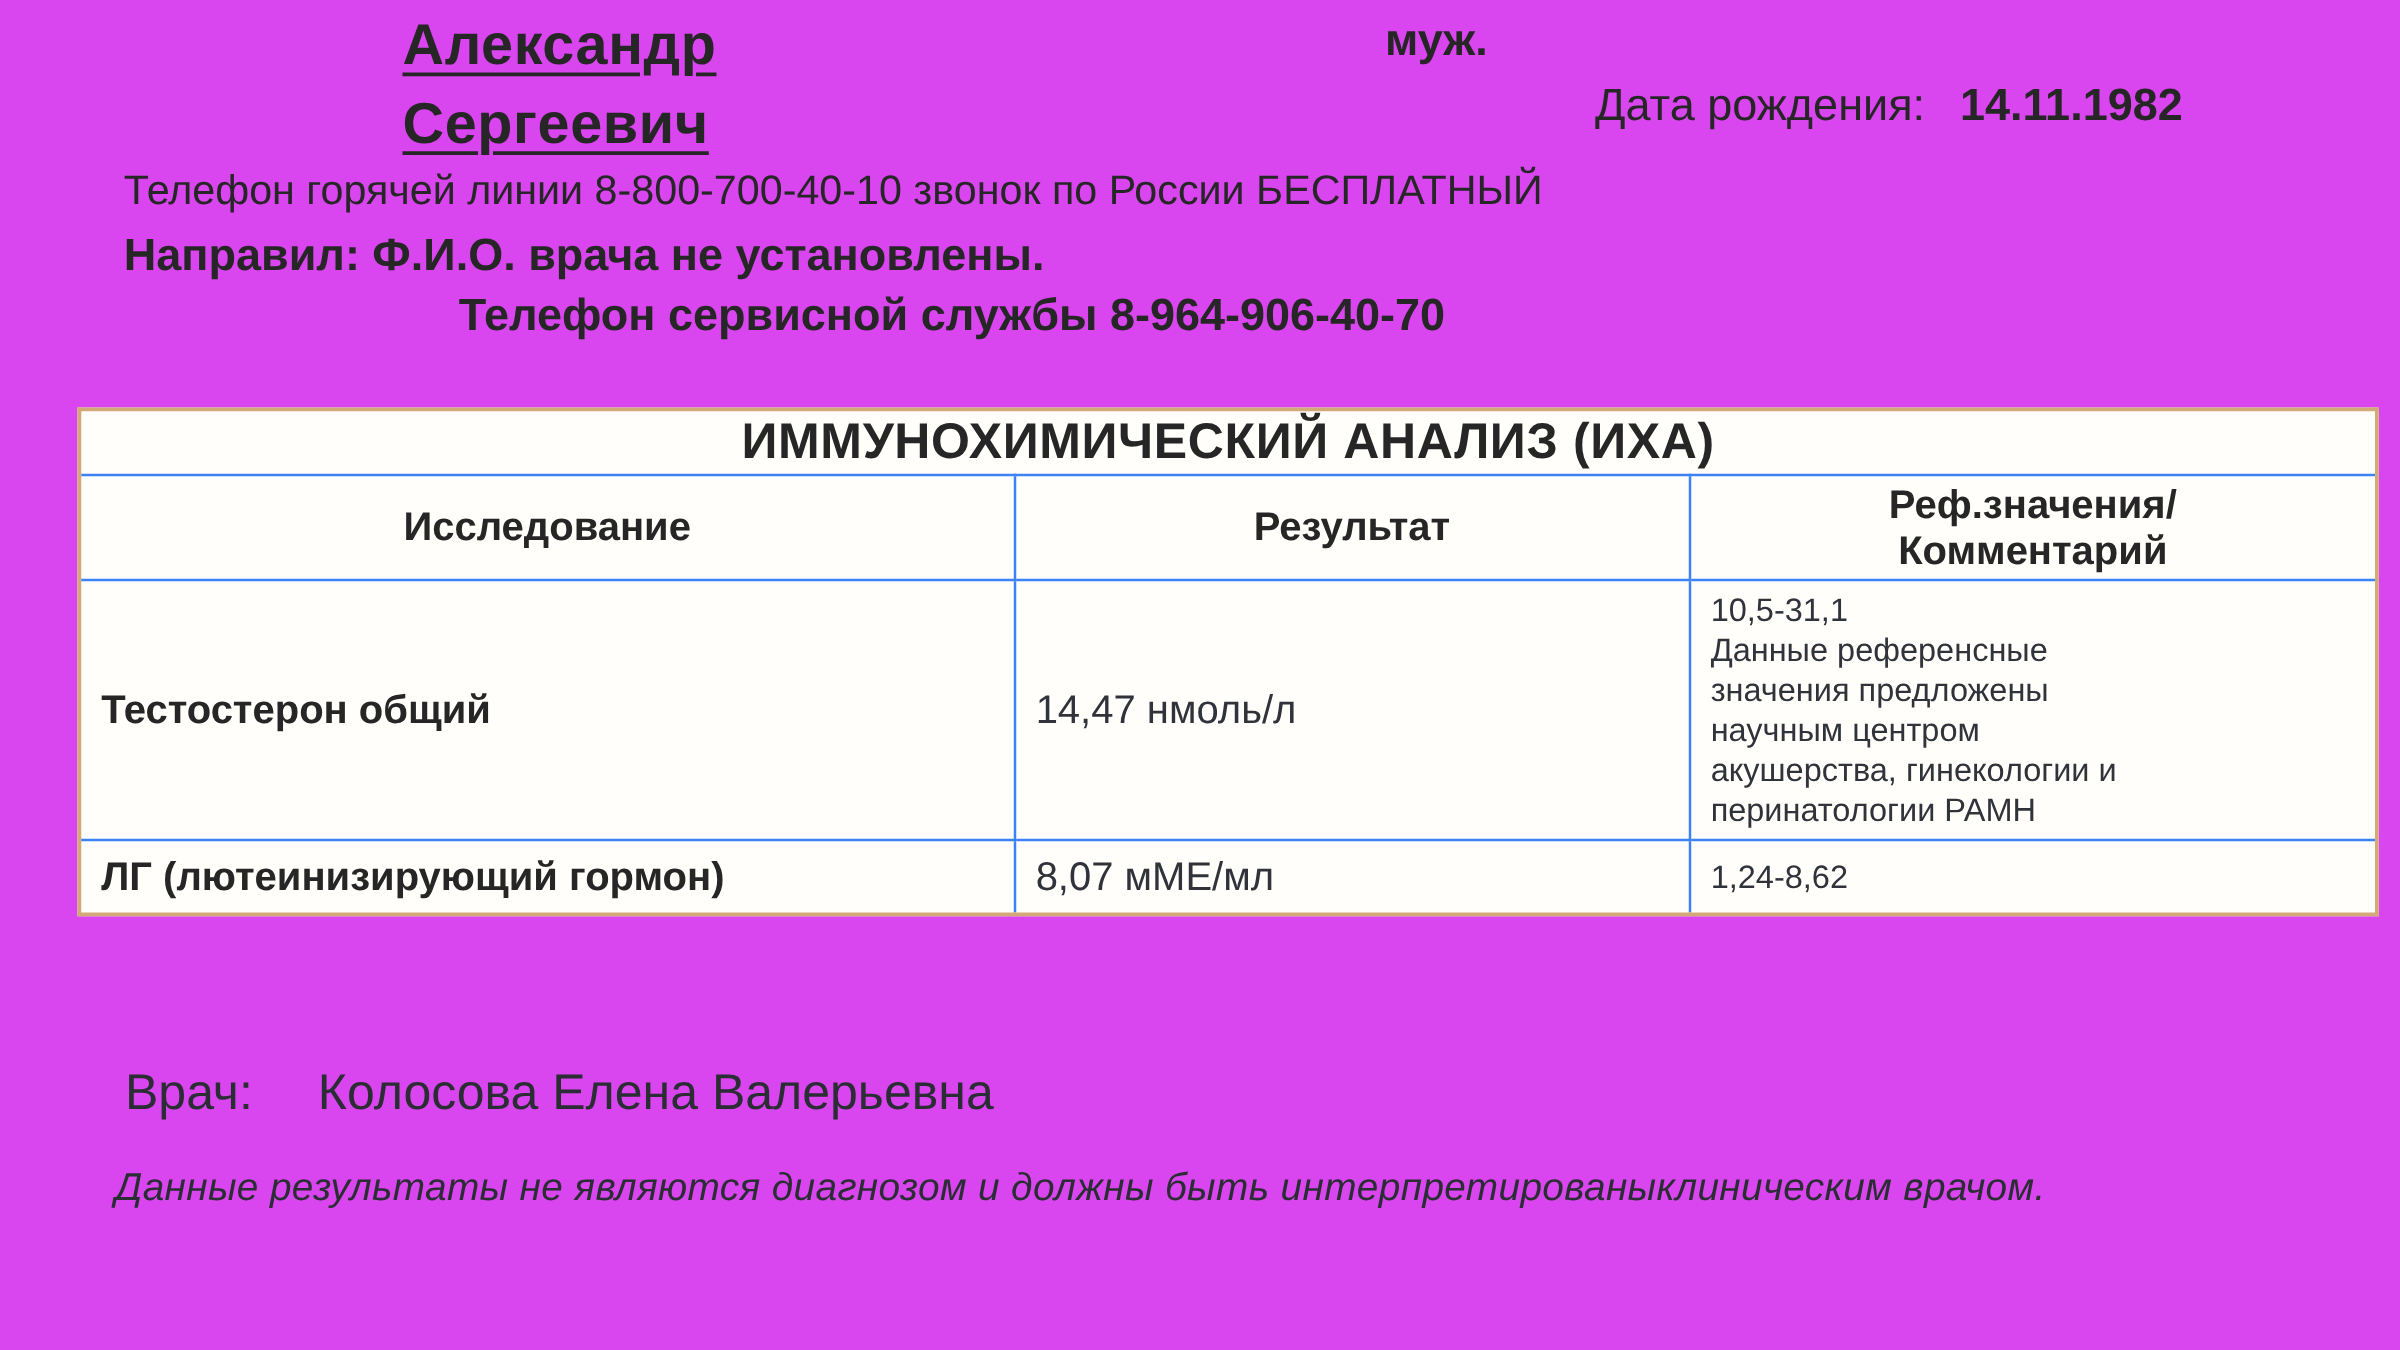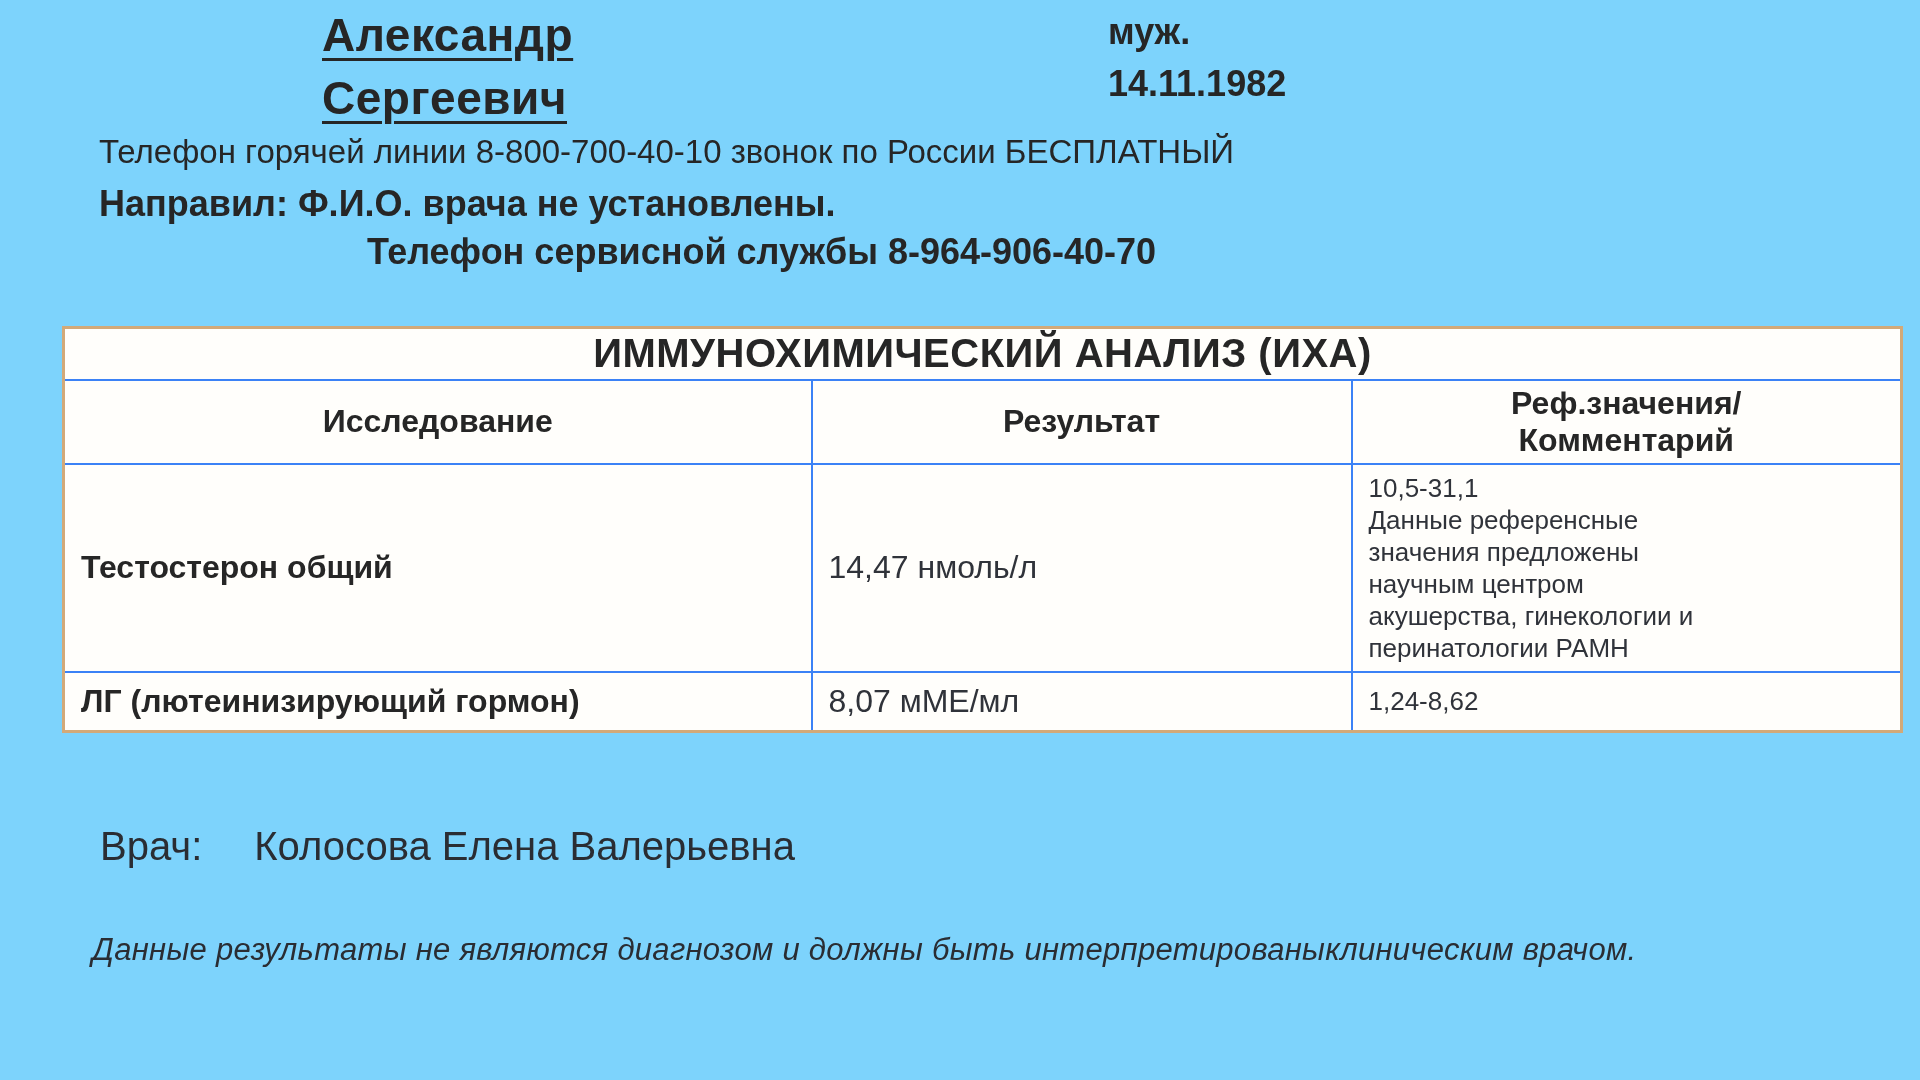--- a/index.html
+++ b/index.html
@@ -6,21 +6,21 @@
   html, body { width: 1920px; height: 1080px; background: #ffffff; }
   body {
     font-family: "Liberation Sans", "DejaVu Sans", sans-serif;
     color: #262626;
     position: relative;
   }
   .page {
     position: relative;
     width: 1920px;
     height: 1080px;
-    background: #7dd3fc;
+    background: #d946ef;
     overflow: hidden;
     text-decoration: underline;
   }
 
   
   .name-block {
     position: absolute;
     left: 322px;
     top: 4px;
     font-size: 46px;
@@ -108,21 +108,21 @@
   }
   .ref-top {
     vertical-align: top !important;
     padding-top: 7px !important;
   }
 
   
   .doctor-line {
     position: absolute;
     left: 100px;
-    top: 824px;
+    top: 852px;
     font-size: 40px;
     color: #2a2d33;
   }
   .doctor-name { margin-left: 52px; }
   .disclaimer {
     position: absolute;
     left: 92px;
     top: 932px;
     font-size: 31px;
     font-style: italic;
@@ -138,20 +138,21 @@
   <div class="name-block">
     <div class="name-line">Александр</div>
     <div class="name-line">Сергеевич</div>
   </div>
 
   <div class="patient-meta">
     <div class="meta-row">
       <span class="meta-value">муж.</span>
     </div>
     <div class="meta-row">
+      <span class="meta-label">Дата рождения:</span>
       <span class="meta-value">14.11.1982</span>
     </div>
   </div>
 
   <div class="info-block">
     <div class="hotline">Телефон горячей линии 8-800-700-40-10 звонок по России БЕСПЛАТНЫЙ</div>
     <div class="referrer">Направил: Ф.И.О. врача не установлены.</div>
     <div class="service">Телефон сервисной службы 8-964-906-40-70</div>
   </div>
 

